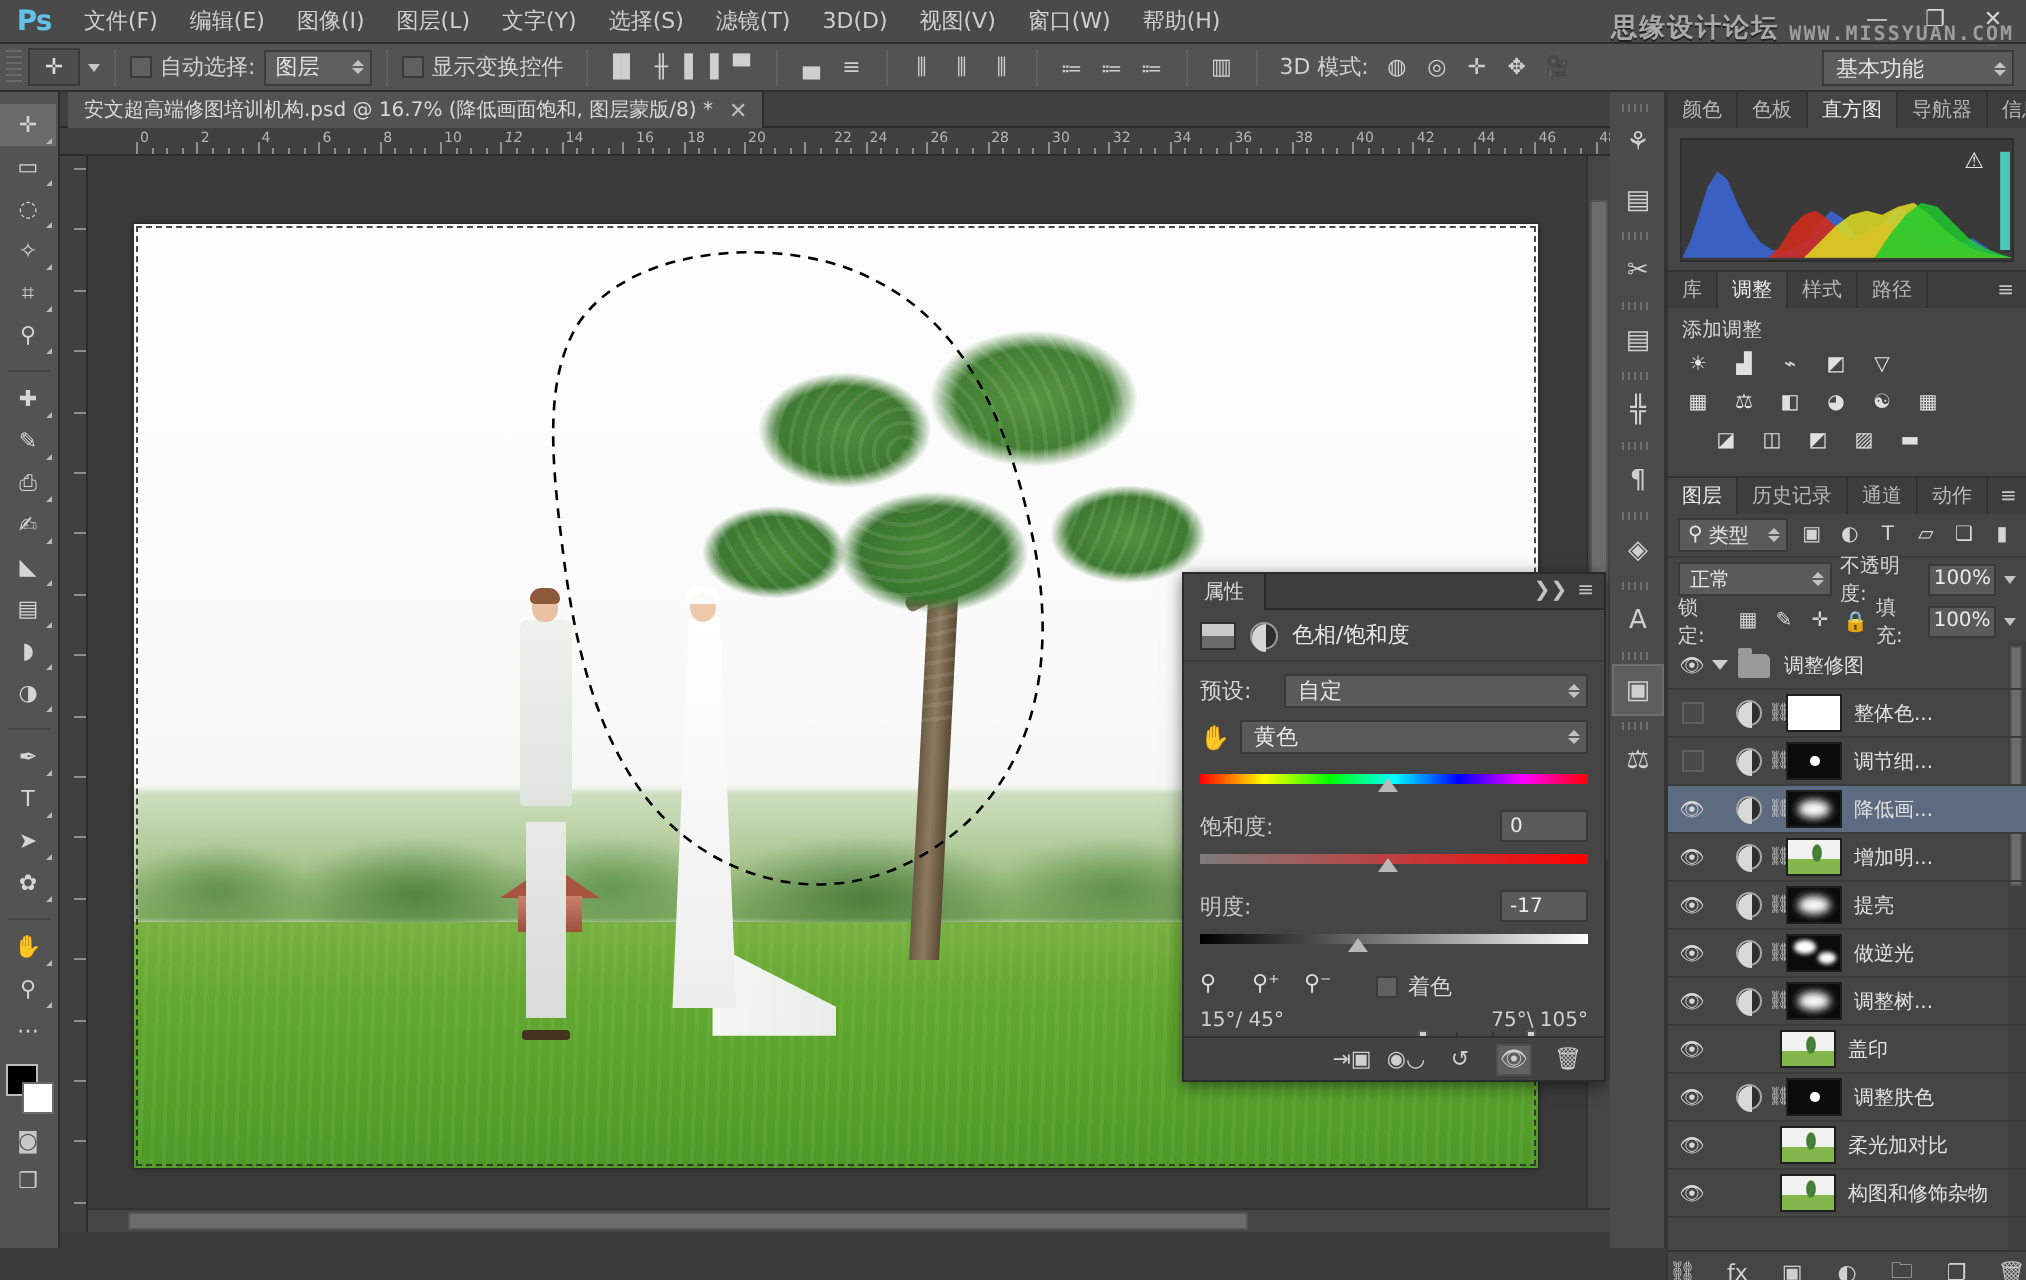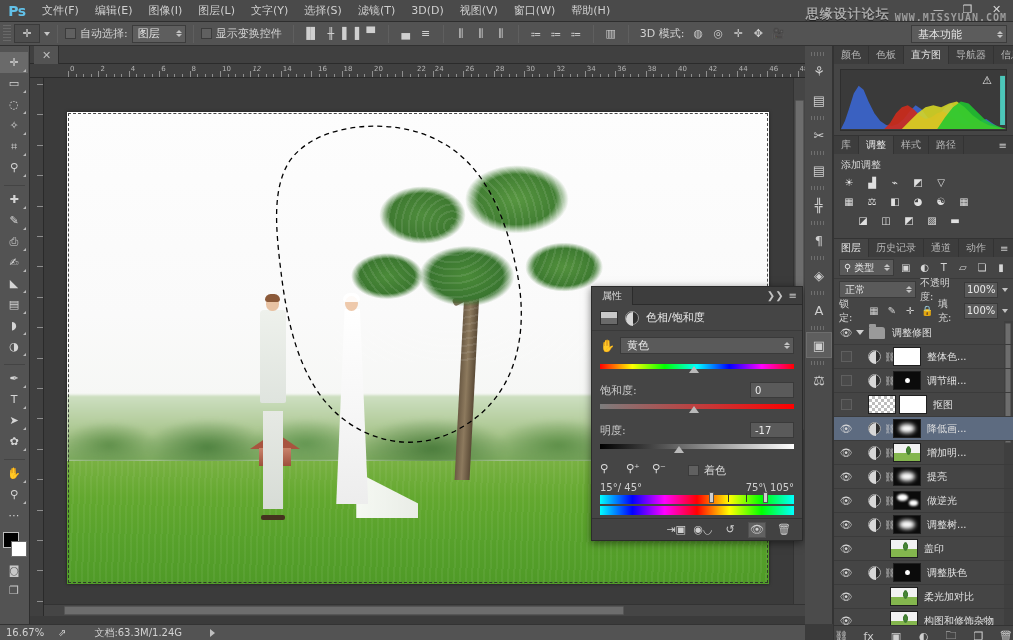--- a/index.html
+++ b/index.html
@@ -523,20 +523,21 @@
       <span>基本功能</span>
       <span class="spin">
           <i></i>
           <i></i>
         </span>
     </div>
   </div>
 
   <div class="tabbar">
     <div class="doctab">
+      <span>安文超高端修图培训机构.psd @ 16.7% (降低画面饱和, 图层蒙版/8) *</span>
       <span class="tab-close">✕</span>
     </div>
   </div>
 
   <div class="toolbar">
     <div class="tool sel">✛<span class="corner"></span></div>
     <div class="tool">▭<span class="corner"></span></div>
     <div class="tool">◌<span class="corner"></span></div>
     <div class="tool">✧<span class="corner"></span></div>
     <div class="tool">⌗<span class="corner"></span></div>
@@ -762,20 +763,30 @@
         <span>≡</span>
       </div>
     </div>
     <div class="props-title">
       <span class="thumb-mini"></span>
       <span class="circle-mini"></span>
       <span style="font-size:11px;color:#e6e6e6;">色相/饱和度</span>
     </div>
     <div class="props-body">
       <div class="row">
+        <span class="row-label">预设:</span>
+        <div class="select">
+          <span>自定</span>
+          <span class="spin">
+              <i></i>
+              <i></i>
+            </span>
+        </div>
+      </div>
+      <div class="row">
         <span class="hand-ico">✋</span>
         <div class="select">
           <span>黄色</span>
           <span class="spin">
               <i></i>
               <i></i>
             </span>
         </div>
       </div>
 
@@ -827,26 +838,20 @@
     </div>
     <div class="props-foot">
       <span class="foot-ico">⇥▣</span>
       <span class="foot-ico">◉◡</span>
       <span class="foot-ico">↺</span>
       <span class="foot-ico on">👁</span>
       <span class="foot-ico">🗑</span>
     </div>
   </div>
 
-  <div class="statusbar">
-    <span class="st-zoom">16.67%</span>
-    <span>⇗</span>
-    <span class="st-doc">文档:63.3M/1.24G</span>
-    <span class="st-arrow"></span>
-  </div>
 
   <div class="dock-icons">
     <div class="dock-grip"></div>
     <div class="dock-ico">⚘</div>
     <div class="dock-ico">▤</div>
     <div class="dock-grip"></div>
     <div class="dock-ico">✂</div>
     <div class="dock-grip"></div>
     <div class="dock-ico">▤</div>
     <div class="dock-grip"></div>
@@ -1002,33 +1007,20 @@
             <span class="lrow-indent"></span>
             <span class="disc"></span>
             <span class="link">⛓</span>
             <span class="lthumb">
               <span class="tn-mask-black">
                 <span class="tn-blob" style="left: 42%; top: 36%; width: 18%; height: 30%;"></span>
               </span>
             </span>
             <span class="lname">调节细...</span>
           </div>
-          <div class="lrow">
-            <div class="eye">
-              <span class="eye-box"></span>
-            </div>
-            <span class="lrow-indent"></span>
-            <span class="lthumb" style="margin-right: 3px;">
-              <span class="tn-checker"></span>
-            </span>
-            <span class="lthumb">
-              <span class="tn-mask-white"></span>
-            </span>
-            <span class="lname">抠图</span>
-          </div>
           <div class="lrow sel">
             <div class="eye">👁</div>
             <span class="lrow-indent"></span>
             <span class="disc"></span>
             <span class="link">⛓</span>
             <span class="lthumb">
               <span class="tn-mask-black">
                 <span class="tn-blob" style="left: 18%; top: 22%; width: 62%; height: 56%; filter: blur(2px);"></span>
               </span>
             </span>

